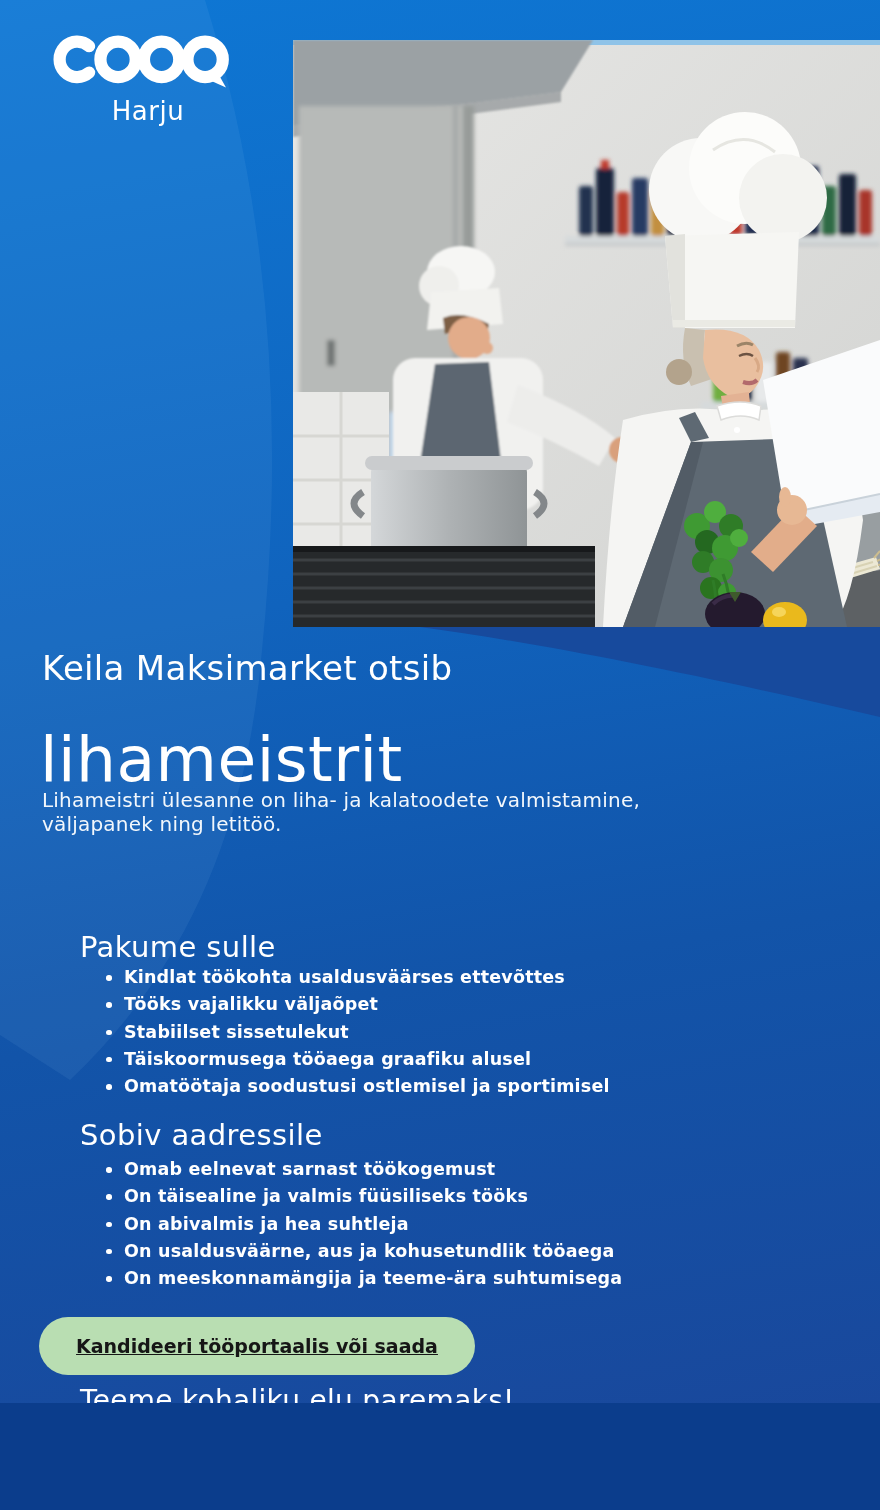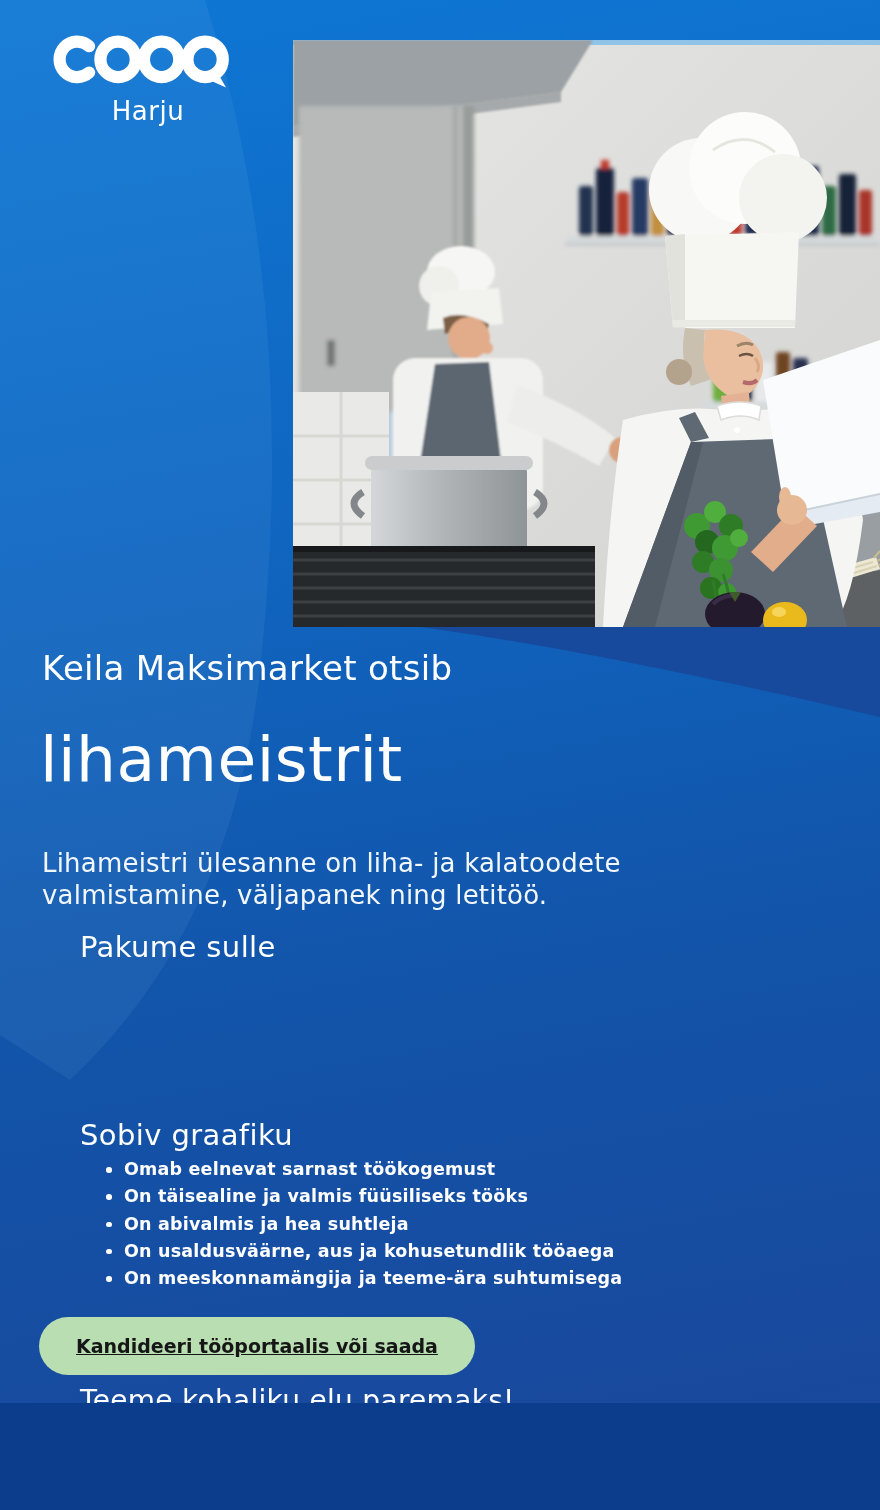--- a/index.html
+++ b/index.html
@@ -11,21 +11,21 @@
   }
   .bg-arc{position:absolute;left:0;top:0;pointer-events:none;}
   .dark-band{position:absolute;left:0;top:627px;pointer-events:none;}
   .brand{position:absolute;left:38px;top:34px;width:220px;text-align:center;}
   .brand .logo{display:block;margin:0 auto;}
   .brand .region{font-size:26px;font-weight:400;margin-top:4px;letter-spacing:.5px;color:#fff;}
   .sr-only{position:absolute;width:1px;height:1px;overflow:hidden;clip:rect(0 0 0 0);white-space:nowrap;}
   .photo{position:absolute;left:293px;top:40px;width:587px;height:587px;background:#d8d8d6;}
   .kicker{position:absolute;left:42px;top:648px;font-size:34px;font-weight:400;line-height:1.2;letter-spacing:.3px;}
   .title{position:absolute;left:40px;top:722px;font-size:63px;font-weight:500;line-height:1.2;letter-spacing:.5px;}
-  .intro{position:absolute;left:42px;top:848px;width:660px;font-size:26px;line-height:1.22;font-weight:400;color:#f2f7fc;letter-spacing:.2px;}
+  .intro{position:absolute;left:42px;top:788px;width:660px;font-size:20px;line-height:1.22;font-weight:400;color:#f2f7fc;letter-spacing:.2px;}
   .section-heading{position:absolute;margin:0;font-size:29px;font-weight:400;letter-spacing:.4px;line-height:1.2;}
   .h-offers{left:80px;top:930px;}
   .h-candidate{left:80px;top:1118px;}
   ul.bullets{position:absolute;left:104px;margin:0;padding:0;list-style:none;}
   .ul-offers{top:964px;}
   .ul-candidate{top:1156px;}
   ul.bullets li{
     position:relative;padding-left:20px;font-size:17.5px;font-weight:600;
     line-height:27.3px;letter-spacing:.2px;color:#fff;
   }
@@ -251,22 +251,29 @@
       </g>
     </svg>
   </div>
 
   <div class="kicker">Keila Maksimarket otsib</div>
   <div class="title">lihameistrit</div>
 
   <div class="intro">Lihameistri ülesanne on liha- ja kalatoodete valmistamine, väljapanek ning letitöö.</div>
 
   <h2 class="section-heading h-offers">Pakume sulle</h2>
-
-  <h2 class="section-heading h-candidate">Sobiv graafiku</h2>
+  <ul class="bullets ul-offers">
+    <li>Kindlat töökohta usaldusväärses ettevõttes</li>
+    <li>Tööks vajalikku väljaõpet</li>
+    <li>Stabiilset sissetulekut</li>
+    <li>Täiskoormusega tööaega graafiku alusel</li>
+    <li>Omatöötaja soodustusi ostlemisel ja sportimisel</li>
+  </ul>
+
+  <h2 class="section-heading h-candidate">Sobiv aadressile</h2>
   <ul class="bullets ul-candidate">
     <li>Omab eelnevat sarnast töökogemust</li>
     <li>On täisealine ja valmis füüsiliseks tööks</li>
     <li>On abivalmis ja hea suhtleja</li>
     <li>On usaldusväärne, aus ja kohusetundlik tööaega</li>
     <li>On meeskonnamängija ja teeme-ära suhtumisega</li>
   </ul>
 
   <div class="cta" style="background:#b9deb2;">
     <span>Kandideeri tööportaalis või saada</span>

